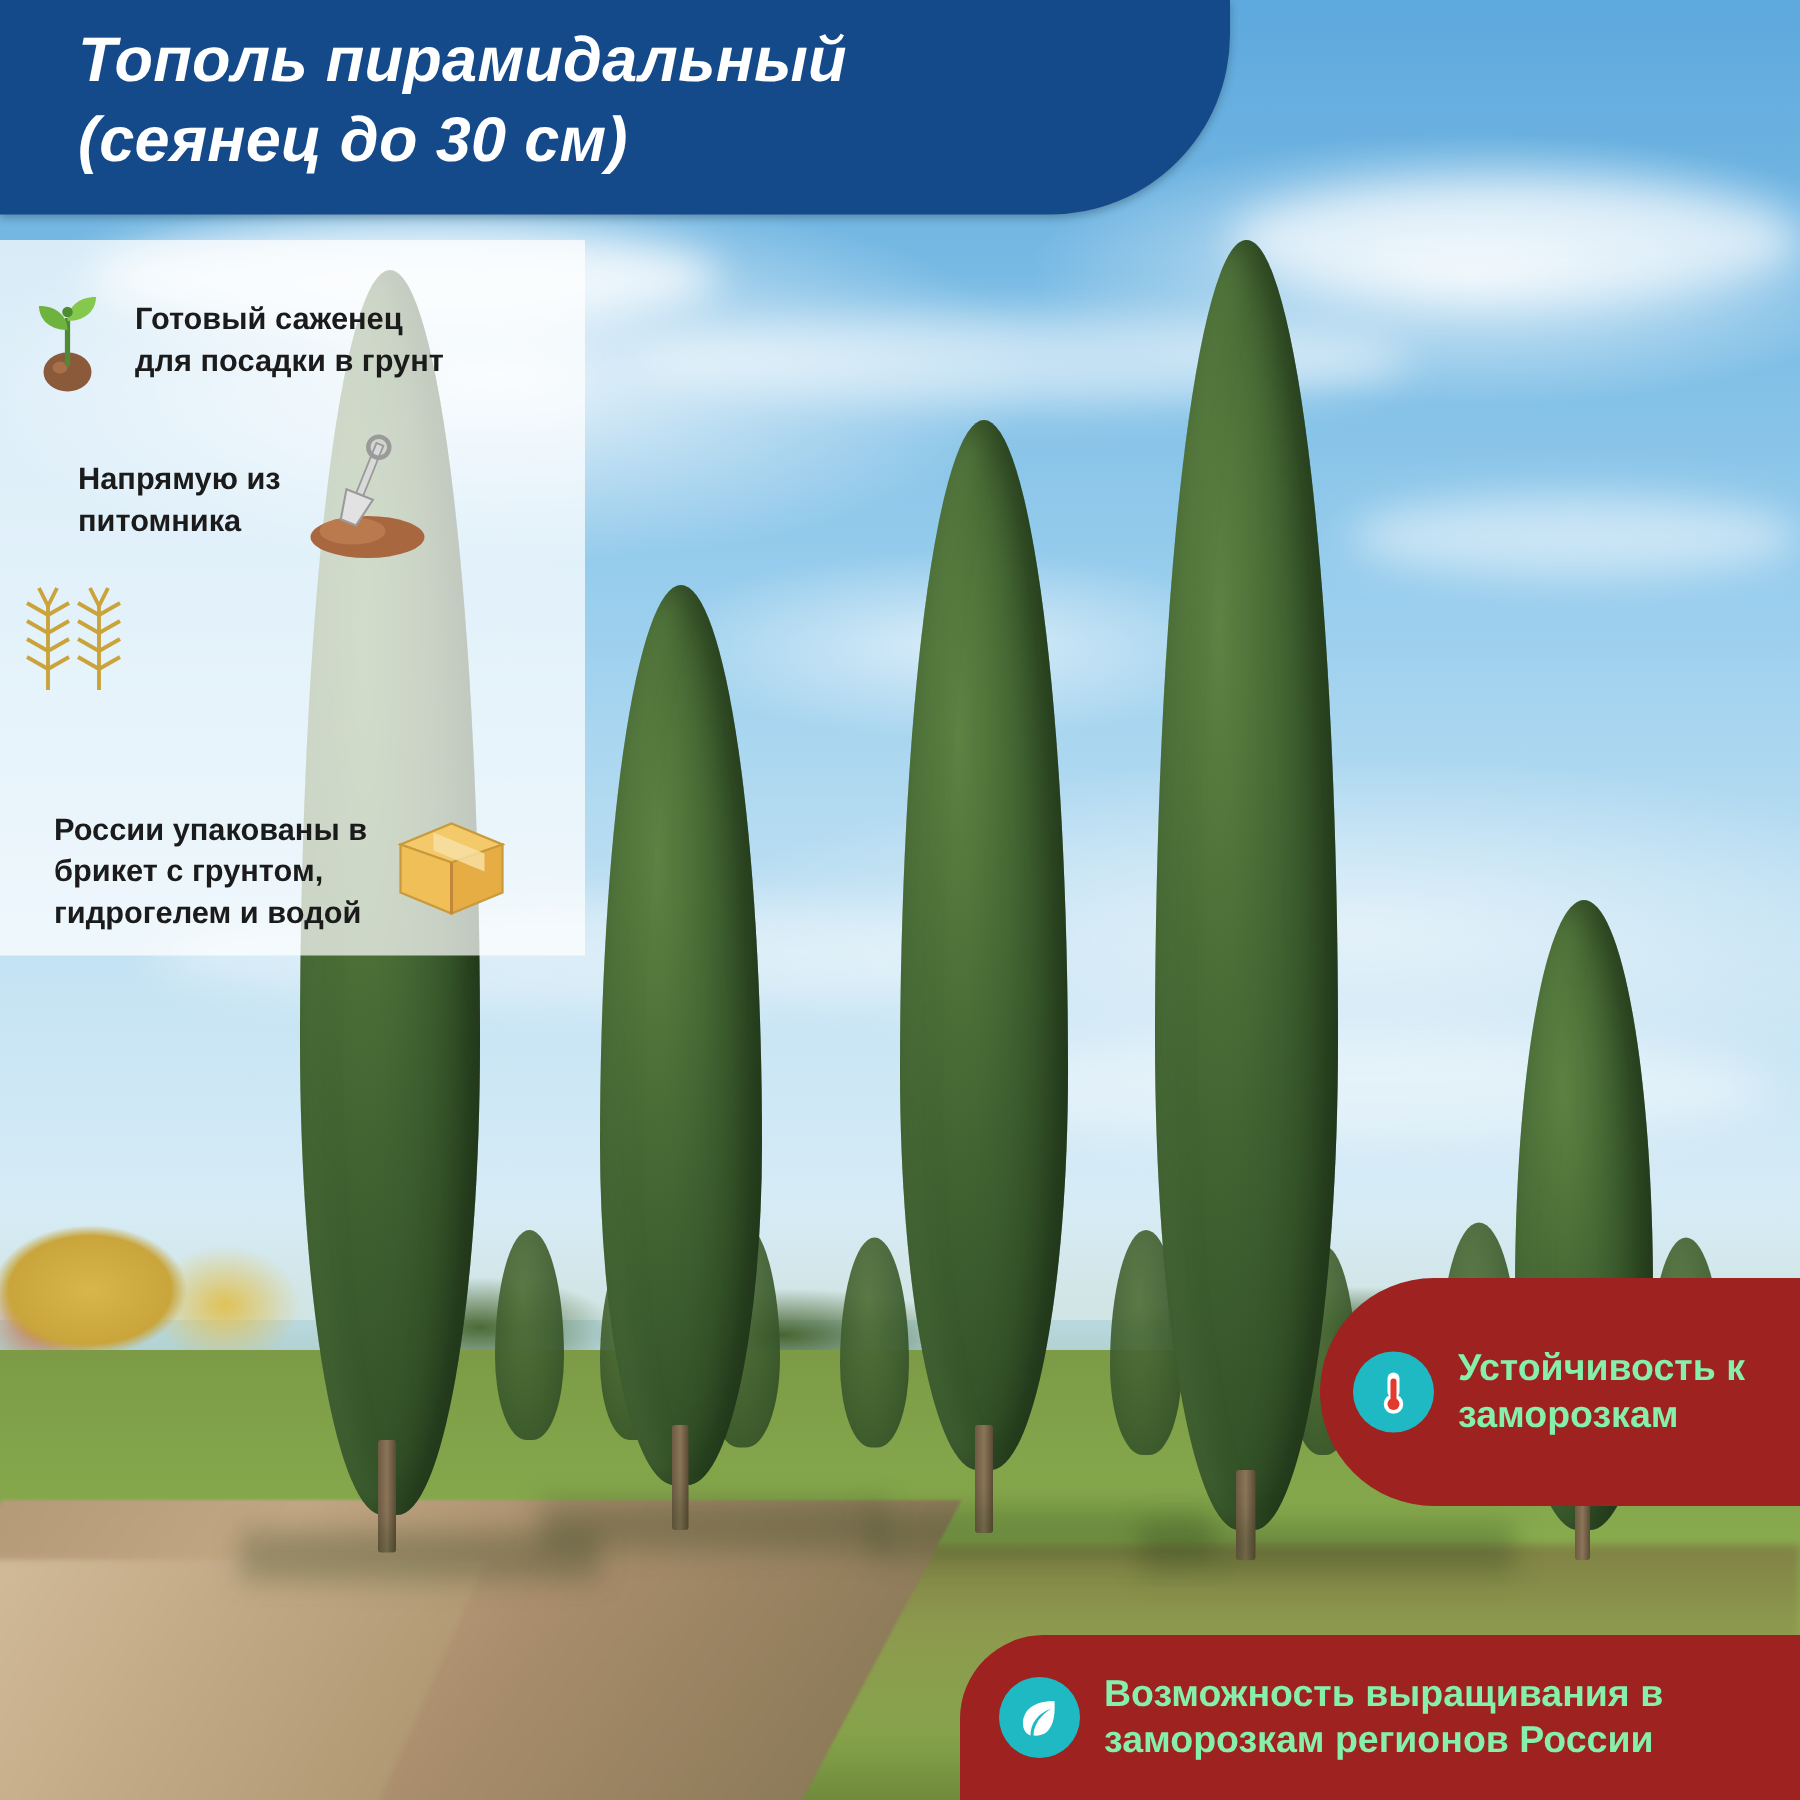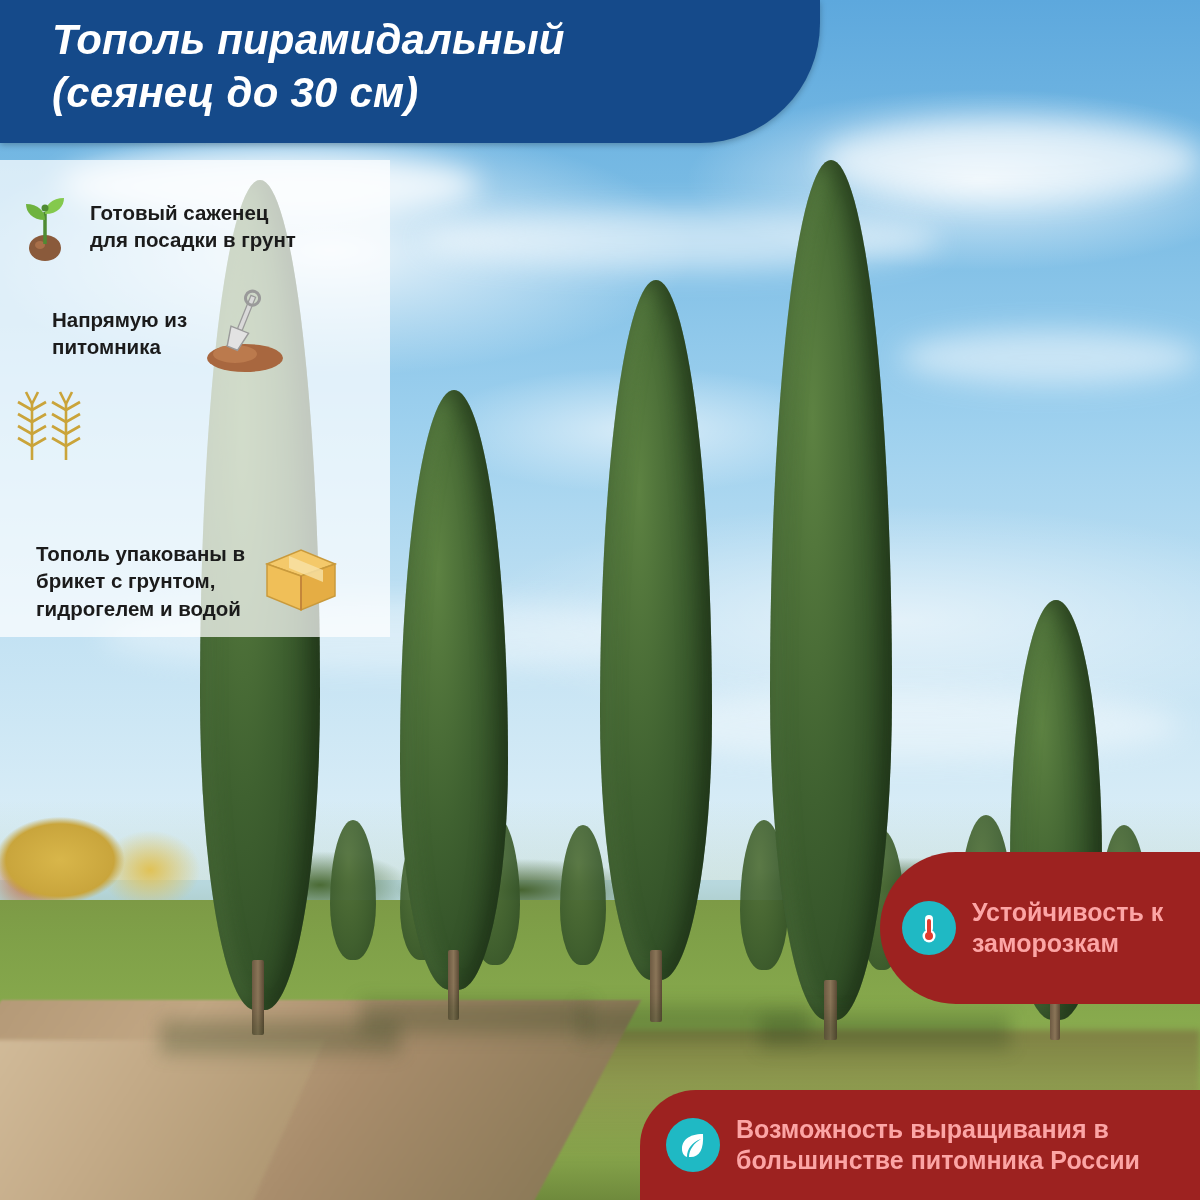--- a/index.html
+++ b/index.html
@@ -196,21 +196,21 @@
   .ribbon-2 {
     right: 0;
     top: 1090px;
     width: 560px;
     height: 110px;
     border-top-left-radius: 56px;
     padding-left: 26px;
     box-sizing: border-box;
   }
   .ribbon-text {
-    color: #fca5a5;
+    color: #86efac;
     font-size: 25px;
     font-weight: bold;
     line-height: 1.25;
     white-space: pre-line;
     margin-left: 16px;
   }
   .badge {
     flex: 0 0 auto;
     width: 54px;
     height: 54px;
@@ -328,21 +328,21 @@
     <div class="feature f4">
       <span class="ficon">
         <svg width="84" height="74" viewBox="0 0 84 74">
           <path d="M8 22 L42 8 L76 22 L42 34 Z" fill="#f4c96a" stroke="#c99a3c" stroke-width="1.5"></path>
           <path d="M8 22 L8 54 L42 68 L42 34 Z" fill="#f0bf58" stroke="#c99a3c" stroke-width="1.5"></path>
           <path d="M76 22 L76 54 L42 68 L42 34 Z" fill="#e5ad44" stroke="#c99a3c" stroke-width="1.5"></path>
           <path d="M42 34 L42 68" stroke="#c4863a" stroke-width="2"></path>
           <path d="M30 14 L64 28 L64 40 L30 26 Z" fill="#f7e2a8" opacity="0.8"></path>
         </svg>
       </span>
-      <span class="feature-text">Тополь упакованы в
+      <span class="feature-text">России упакованы в
 брикет с грунтом,
 гидрогелем и водой</span>
     </div>
   </div>
 
   <div class="ribbon ribbon-1">
     <span class="badge">
       <svg width="30" height="34" viewBox="0 0 30 34">
         <rect x="11" y="4" width="8" height="17" rx="4" fill="#ffffff"></rect>
         <circle cx="15" cy="25" r="6.5" fill="#ffffff"></circle>
@@ -354,16 +354,16 @@
 заморозкам</span>
   </div>
 
   <div class="ribbon ribbon-2">
     <span class="badge">
       <svg width="32" height="32" viewBox="0 0 32 32">
         <path d="M26 5 C11 5 5 12 5 20 C5 24 7 27 10 28 C10 20 15 13 24 10 C17 14 12 21 12 28 C22 29 27 21 26 5 Z" fill="#ffffff"></path>
       </svg>
     </span>
     <span class="ribbon-text">Возможность выращивания в
-большинстве питомника России</span>
+заморозкам регионов России</span>
   </div>
 
 </div>
 
 </body></html>

